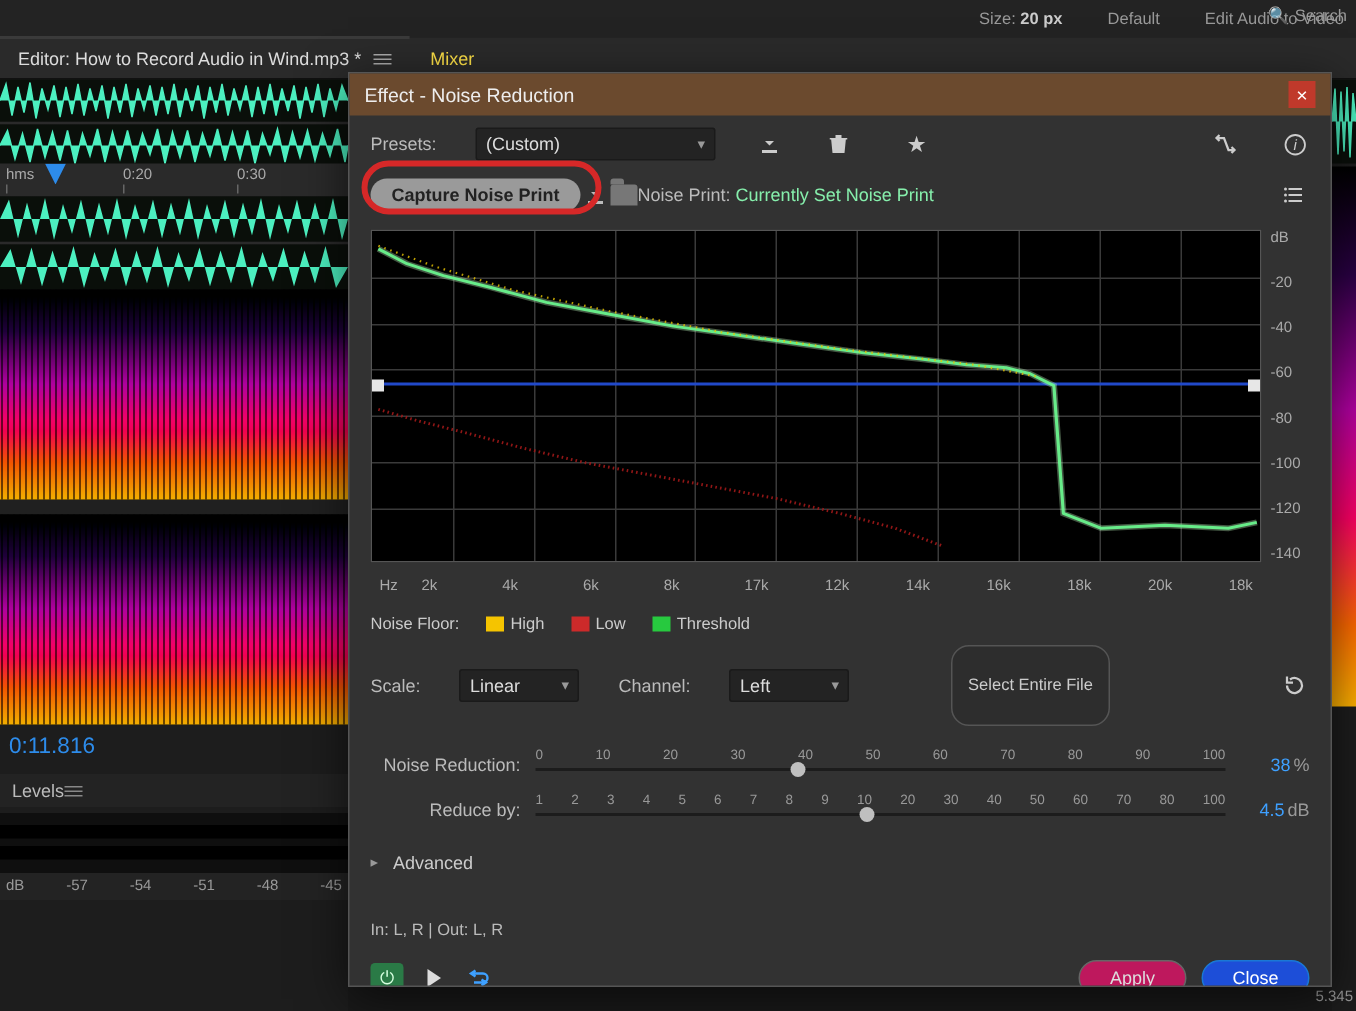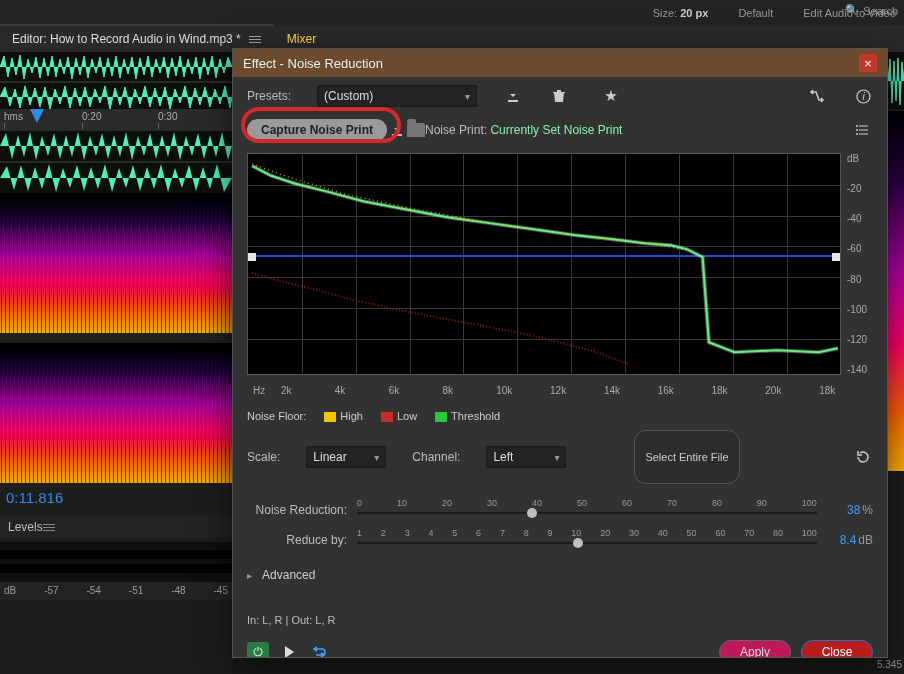--- a/index.html
+++ b/index.html
@@ -89,21 +89,21 @@
   .adv { display:flex; align-items:center; gap:10px; padding:8px 0 10px; color:#ccc; }
   .adv .chev { font-size:10px; color:#999; }
   
   .dlg-footer-sep { height:1px; background:#4a4a4a; margin:0 -14px; }
   .footer-line { color:#bbb; font-size:11px; padding:6px 0; }
   .footer-btns { display:flex; align-items:center; gap:10px; padding-bottom:6px; }
   .pwr { width:22px; height:20px; border-radius:3px; background:#2a7a46; display:flex; align-items:center; justify-content:center; color:#d6ffdf; font-size:12px; }
   .play-icon { width:0; height:0; border-left:9px solid #ddd; border-top:6px solid transparent; border-bottom:6px solid transparent; }
   .loop-icon svg { width:16px; height:14px; }
   .btn { min-width:72px; height:24px; border-radius:12px; border:1px solid #666; background:#be185d; color:#ddd; font-size:12px; cursor:pointer; }
-  .btn.primary { background:#b91c1c; border-color:#1a78d6; color:#fff; }
+  .btn.primary { background:#1d4ed8; border-color:#1a78d6; color:#fff; }
   .footer-btns .right { margin-left:auto; display:flex; gap:10px; }
   
   .right-sliver { position:absolute; top:53px; right:0; width:16px; bottom:0; background:#1d1d1d; }
   .right-sliver .w { height:56px; background:#0a0f0a; margin-bottom:2px; position:relative; overflow:hidden; }
   .right-sliver .w svg{ position:absolute; inset:0; }
   .corner-num { position:absolute; right:2px; bottom:4px; font-size:10px; color:#999; }
   
   .search-stub { position:absolute; right:6px; top:4px; font-size:11px; color:#999; display:flex; align-items:center; gap:4px; }
 </style>
 </head>
@@ -317,21 +317,21 @@
         <span>-120</span>
         <span>-140</span>
       </div>
     </div>
     <div class="x-axis">
       <span style="flex:0 0 28px">Hz</span>
       <span>2k</span>
         <span>4k</span>
         <span>6k</span>
         <span>8k</span>
-        <span>10k</span>
+        <span>17k</span>
         <span>12k</span>
         <span>14k</span>
         <span>16k</span>
         <span>18k</span>
         <span>20k</span>
         <span>18k</span>
     </div>
 
     <div class="legend">
       <span>Noise Floor:</span>
@@ -401,21 +401,21 @@
               <span>40</span>
               <span>50</span>
               <span>60</span>
               <span>70</span>
               <span>80</span>
               <span>100</span>
           </div>
           <div class="track"></div>
           <div class="thumb" style="left:48%"></div>
         </div>
-        <div class="valcol"><span class="v">8.4</span><span class="u">dB</span></div>
+        <div class="valcol"><span class="v">4.5</span><span class="u">dB</span></div>
       </div>
     </div>
 
 
     <div class="adv">
       <span class="chev">▸</span>
       <span>Advanced</span>
     </div>
 
     <div class="dlg-footer-sep"></div>

